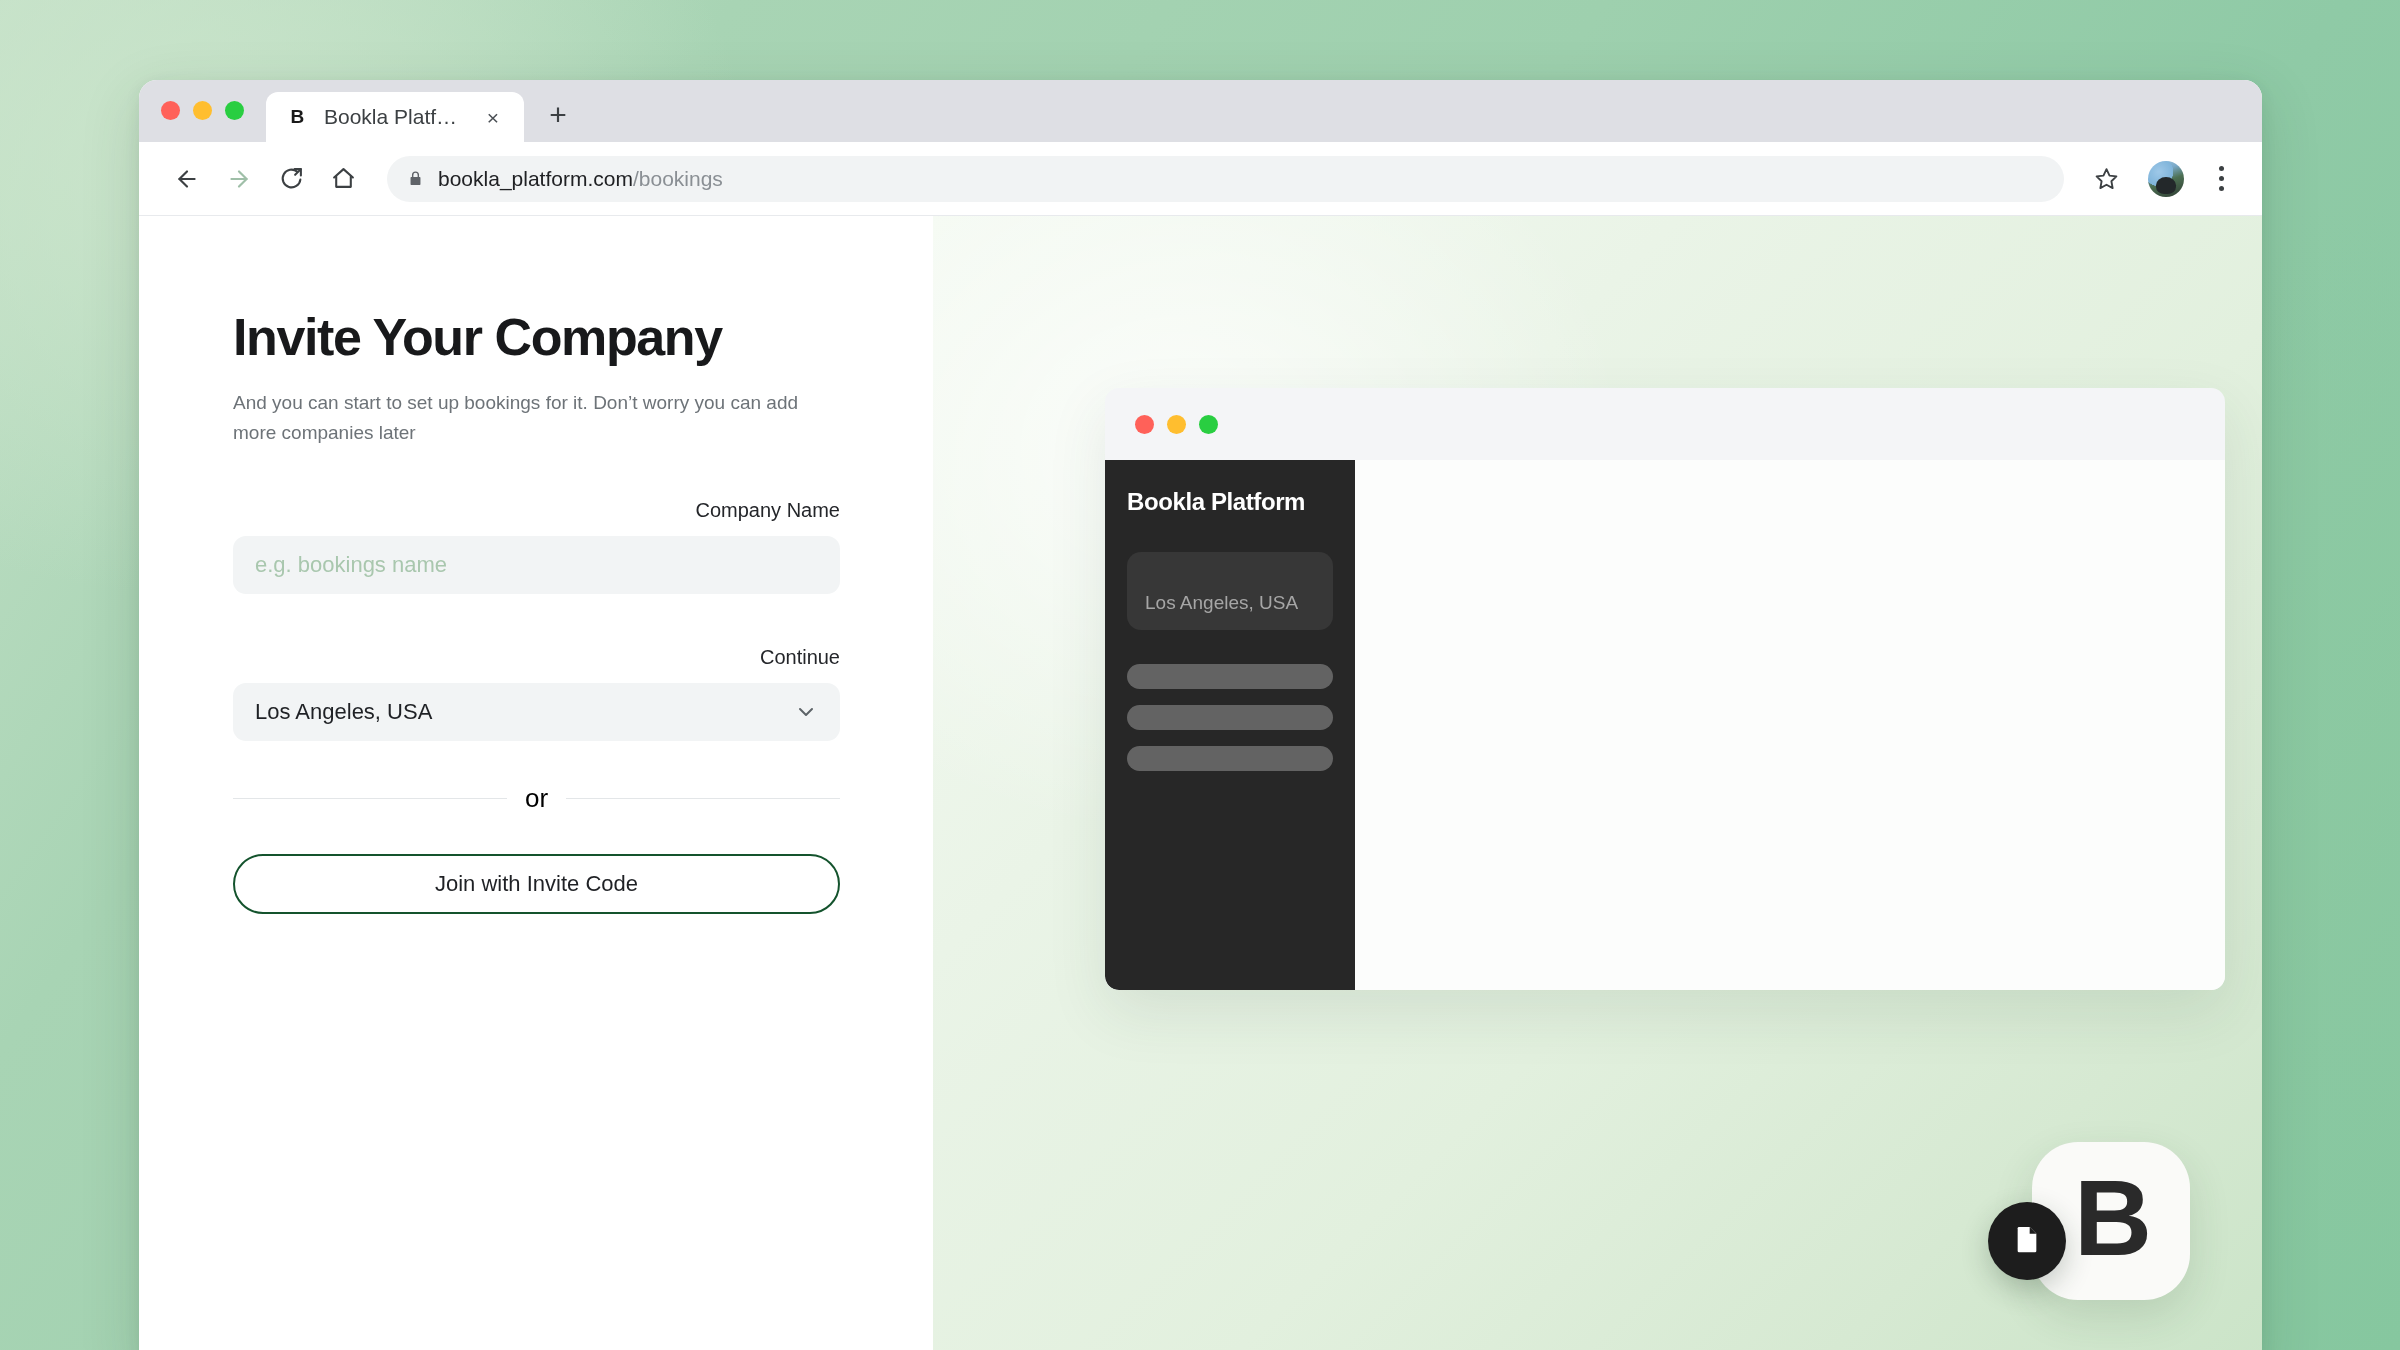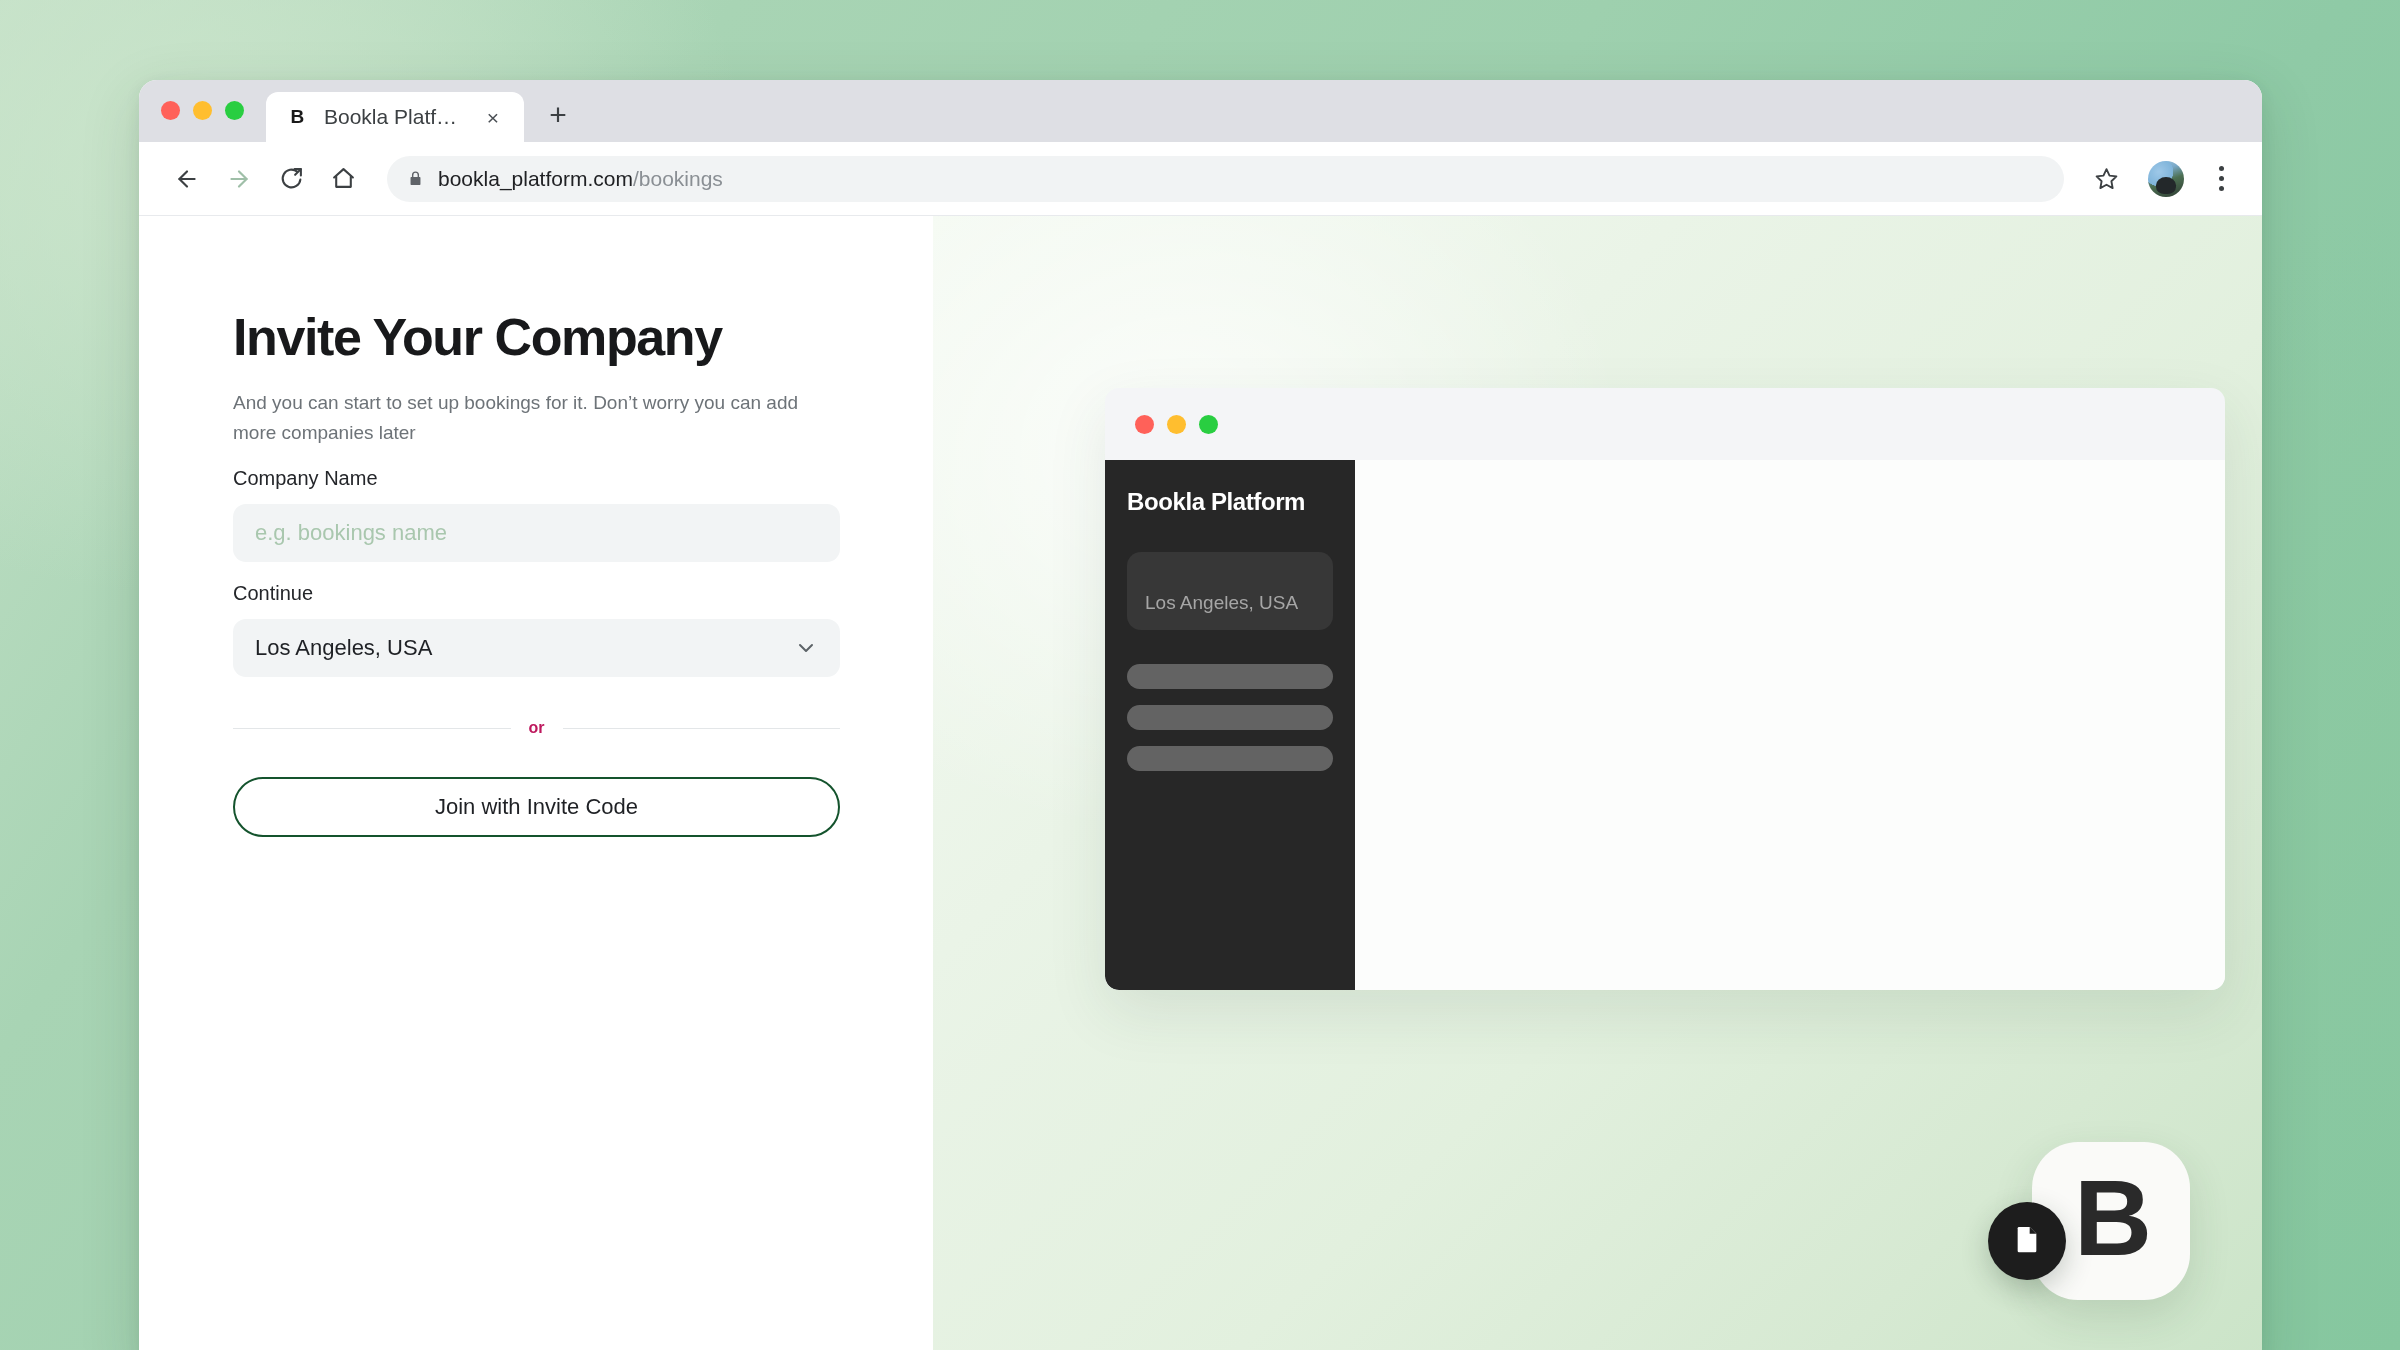--- a/index.html
+++ b/index.html
@@ -99,40 +99,40 @@
   .page { display: flex; height: calc(1290px - 62px - 74px); }
   .left-pane { width: 794px; background: #ffffff; padding: 92px 0 0 94px; flex: 0 0 auto; }
   .form-wrap { width: 607px; }
   h1.title {
     font-size: 52px; font-weight: 700; color: #18191b;
     letter-spacing: -1.4px; line-height: 1.12;
   }
   .subtitle {
     margin-top: 22px; font-size: 19px; line-height: 1.55; color: #6d7378; max-width: 580px;
   }
-  .field-label { margin-top: 20px; font-size: 20px; color: #24262a; }
+  .field-label { margin-top: 52px; font-size: 20px; color: #24262a; text-align: right; }
   .input-box {
     margin-top: 14px; height: 58px; background: #f2f4f5; border-radius: 13px;
     display: flex; align-items: center; padding: 0 22px;
     font-size: 22px; color: #a9c7ae;
   }
   .select-box {
     margin-top: 14px; height: 58px; background: #f2f4f5; border-radius: 13px;
     display: flex; align-items: center; justify-content: space-between;
     padding: 0 22px; font-size: 22px; color: #1f2125;
   }
   .chev { color: #5d6368; display: flex; align-items: center; }
   .btn-primary {
     margin-top: 42px; height: 62px; background: #262626; color: #ffffff;
     border-radius: 31px; display: flex; align-items: center; justify-content: center;
     font-size: 22px; font-weight: 500;
   }
   .divider { margin-top: 42px; display: flex; align-items: center; gap: 18px; }
   .divider .line { flex: 1; height: 1px; background: #e3e6e8; }
-  .divider .or { font-size: 16px; color: #be185d; font-weight: bold; }
+  .divider .or { font-size: 26px; color: #000000; }
   .btn-secondary {
     margin-top: 40px; height: 60px; background: #ffffff; color: #1f2125;
     border: 2px solid #14532d; border-radius: 30px;
     display: flex; align-items: center; justify-content: center;
     font-size: 22px; font-weight: 500;
   }
 
   
   .right-pane {
     flex: 1; position: relative; overflow: hidden;

